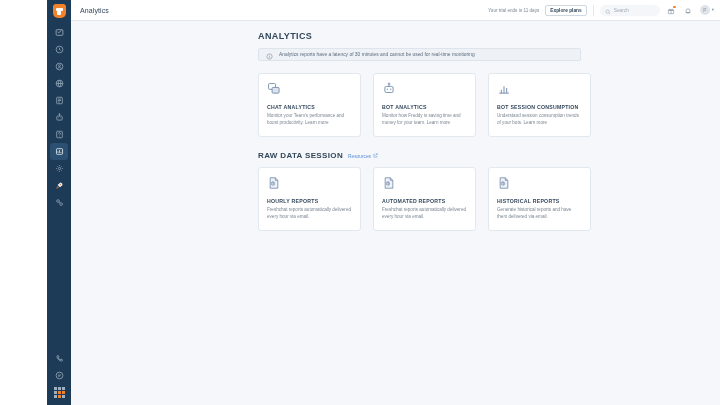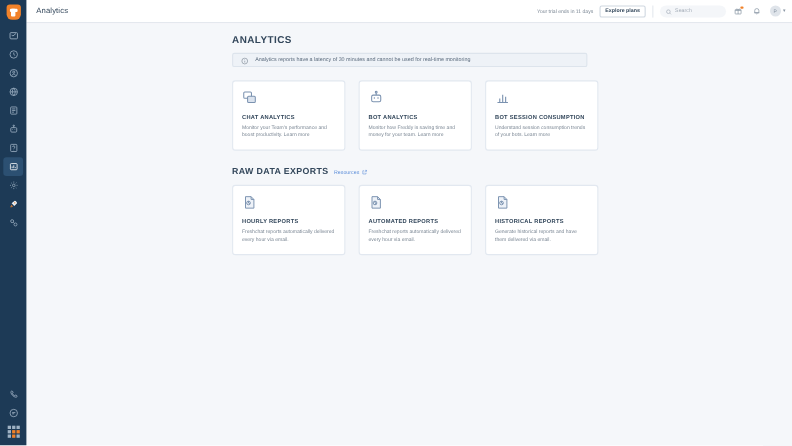--- a/index.html
+++ b/index.html
@@ -2,21 +2,21 @@
 <html><head>
 <meta charset="utf-8">
 <style>
   * { box-sizing: border-box; margin: 0; padding: 0; }
   html, body {
     width: 720px; height: 405px;
     font-family: "Liberation Sans", sans-serif;
     background: #ffffff;
     overflow: hidden;
   }
-  #app { display: flex; width: 720px; height: 405px; }
+  #app { display: flex; width: 720px; height: 405px; padding-left: 47px; }
 
   
   .rail {
     width: 24px; height: 405px;
     background: #1d3a56;
     display: flex; flex-direction: column; align-items: center;
     flex: 0 0 24px;
     position: relative;
   }
   .logo {
@@ -360,21 +360,21 @@
                 <path d="M3.5 17.5h15"></path>
                 <path d="M6.8 17.5V12M11 17.5V6.5M15.2 17.5V9.5"></path>
               </svg>
             </div>
             <div class="card-title">BOT SESSION CONSUMPTION</div>
             <div class="card-desc"><span>Understand session consumption trends of your bots. </span><a>Learn more</a></div>
           </div>
         </div>
 
         <div class="section-head">
-          <span class="section-title">RAW DATA EXPORTS</span>
+          <span class="section-title">RAW DATA SESSION</span>
           <span class="res-link">
             <span>Resources</span>
             <span>
               <svg width="5" height="5" viewBox="0 0 16 16" fill="none" stroke="#5b8dd9" stroke-width="1.6">
                 <path d="M9 2.5h4.5V7"></path>
                   <path d="M13.5 2.5L7.5 8.5"></path>
                   <path d="M12 9.5v3.8H2.7V4h3.8"></path>
               </svg>
             </span>
           </span>

